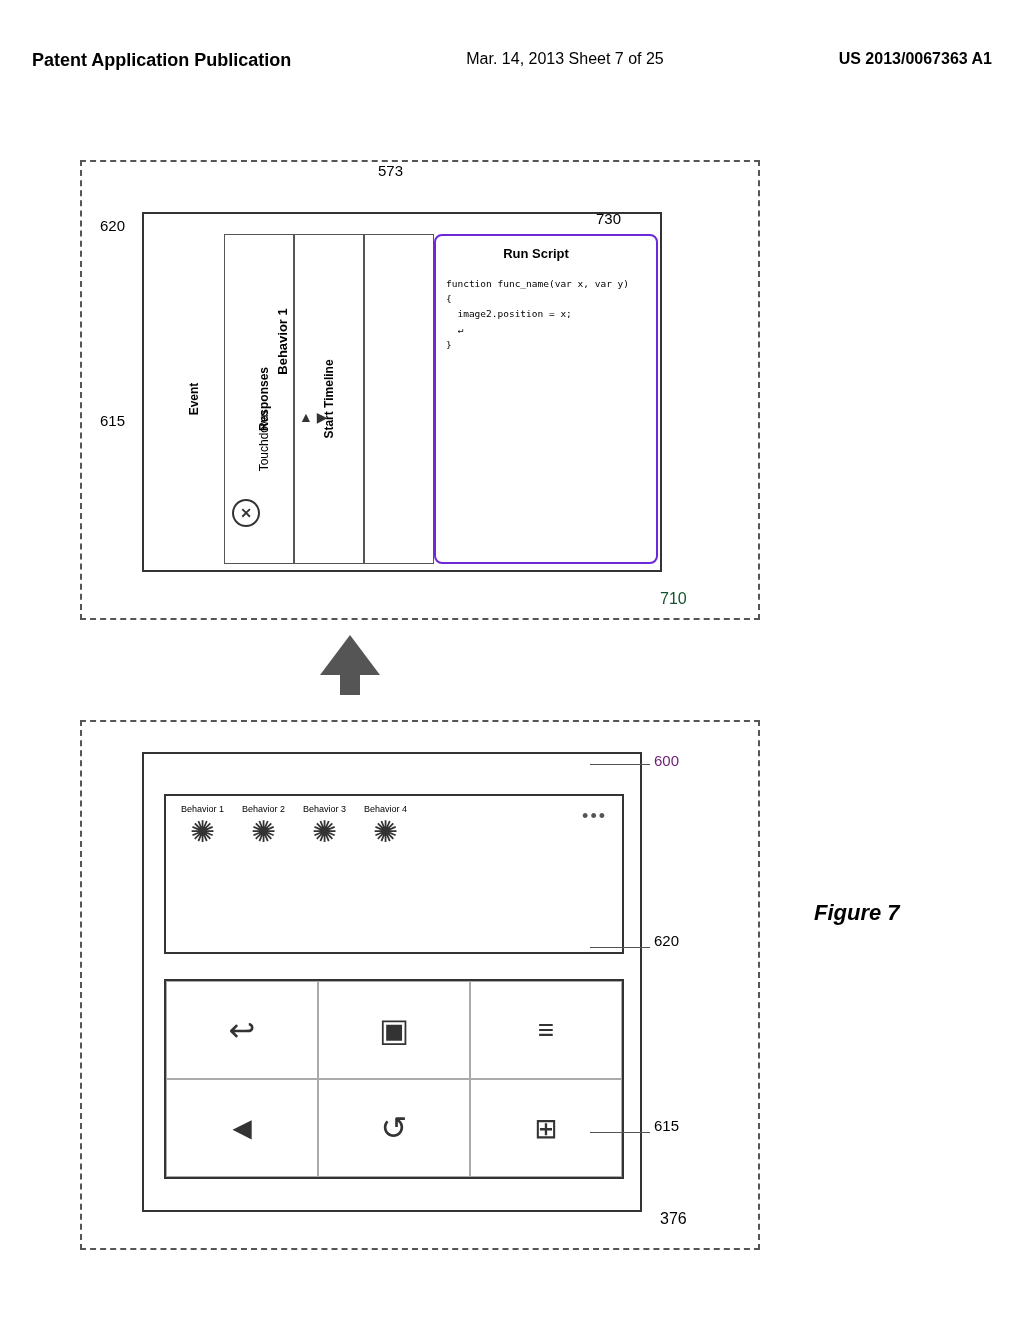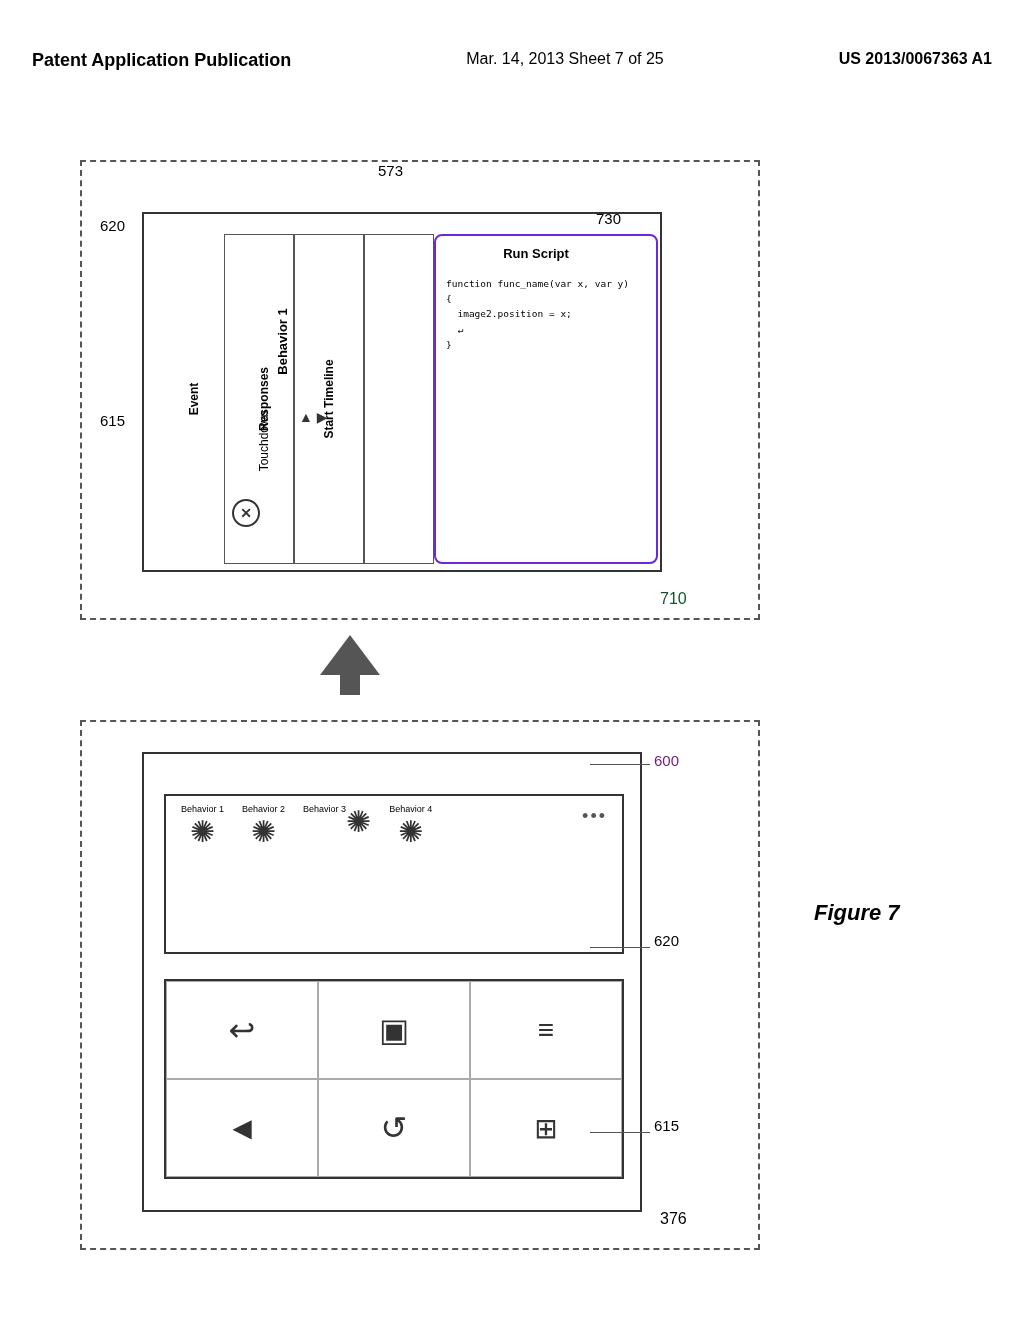--- a/index.html
+++ b/index.html
@@ -350,21 +350,21 @@
 
       <div style="position:absolute;top:8px;left:15px;display:flex;gap:18px;">
         <div style="display:flex;flex-direction:column;align-items:center;">
           <div style="font-size:9px;white-space:nowrap;">Behavior 1</div>
           <div style="font-size:30px;color:#333;">✺</div>
         </div>
         <div style="display:flex;flex-direction:column;align-items:center;">
           <div style="font-size:9px;white-space:nowrap;">Behavior 2</div>
           <div style="font-size:30px;color:#333;">✺</div>
         </div>
-        <div style="display:flex;flex-direction:row;">
+        <div style="display:flex;flex-direction:column;align-items:center;">
           <div style="font-size:9px;white-space:nowrap;">Behavior 3</div>
           <div style="font-size:30px;color:#333;">✺</div>
         </div>
         <div style="display:flex;flex-direction:column;align-items:center;">
           <div style="font-size:9px;white-space:nowrap;">Behavior 4</div>
           <div style="font-size:30px;color:#333;">✺</div>
         </div>
       </div>
 
       <div style="position:absolute;top:10px;right:15px;font-size:18px;color:#555;letter-spacing:2px;">•••</div>

